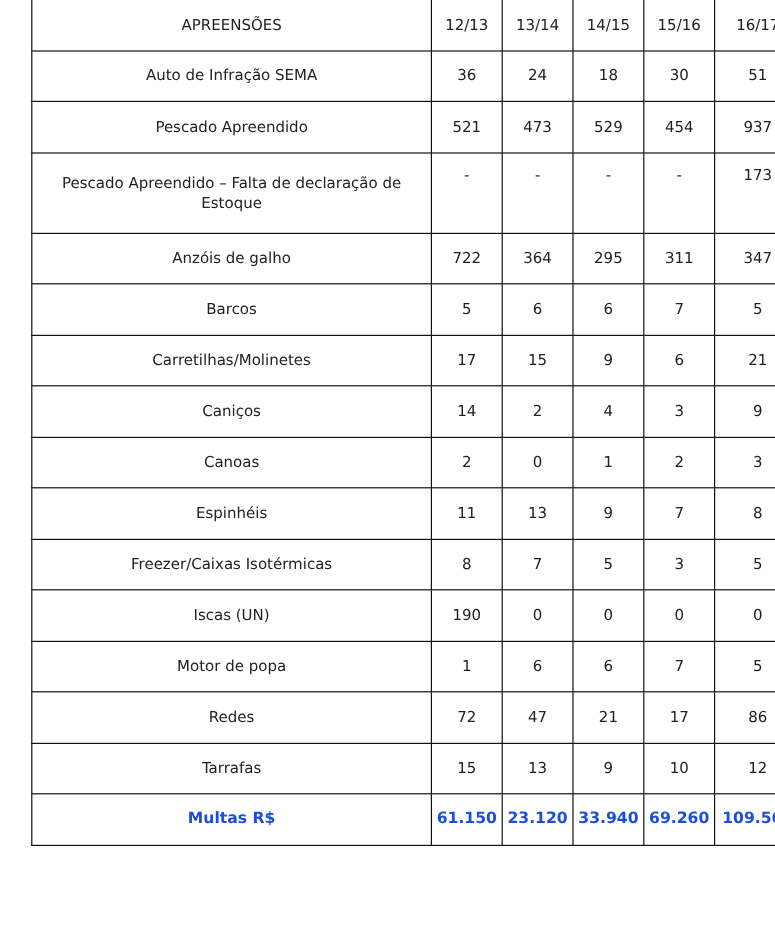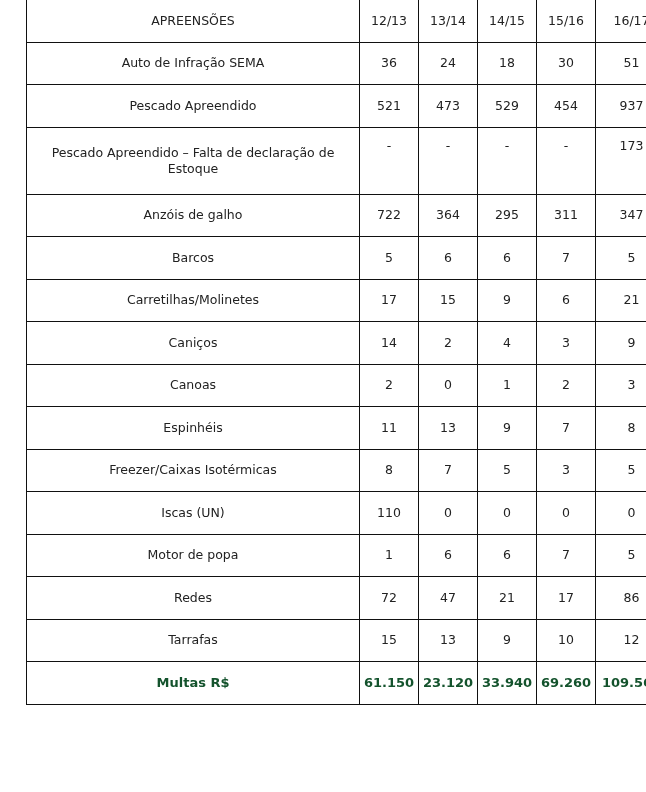--- a/index.html
+++ b/index.html
@@ -33,21 +33,21 @@
       line-height: 16px;
     }
     table.apreensoes col.c-label { width: 333px; }
     table.apreensoes col.c-y { width: 59px; }
     table.apreensoes col.c-last { width: 72px; }
     tr.tall td { height: 56px; }
     tr.total td {
       font-weight: bold;
       font-size: 13px;
       padding: 0 2px;
-      color: #14532d;
+      color: #1d4ed8;
     }
   </style>
 </head>
 <body>
 
 <table class="apreensoes">
   <colgroup>
     <col class="c-label">
       <col class="c-y">
       <col class="c-y">
@@ -139,21 +139,21 @@
     <tr>
       <td>Freezer/Caixas Isotérmicas</td>
       <td>8</td>
       <td>7</td>
       <td>5</td>
       <td>3</td>
       <td>5</td>
     </tr>
     <tr>
       <td>Iscas (UN)</td>
-      <td>110</td>
+      <td>190</td>
       <td>0</td>
       <td>0</td>
       <td>0</td>
       <td>0</td>
     </tr>
     <tr>
       <td>Motor de popa</td>
       <td>1</td>
       <td>6</td>
       <td>6</td>

